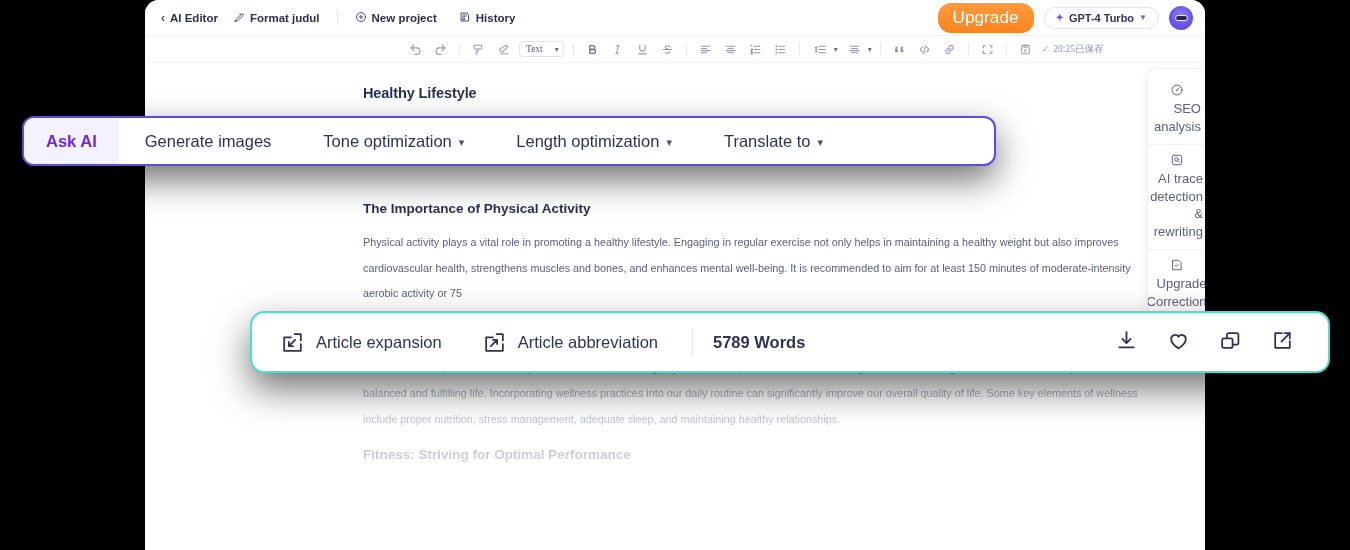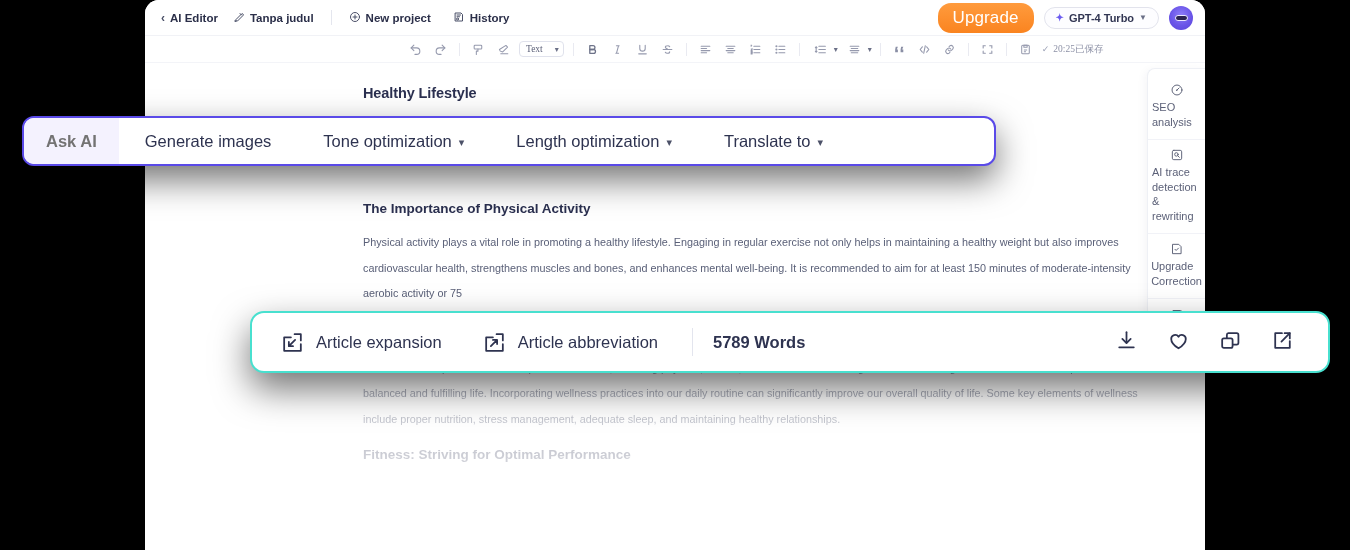--- a/index.html
+++ b/index.html
@@ -121,41 +121,41 @@
     border-radius: 8px 0 0 8px;
     box-shadow: -2px 2px 10px rgba(40,45,80,.05);
     padding: 6px 0 0 0; height: 250px; overflow: hidden;
   }
   .rail-item {
     display: flex; flex-direction: column; align-items: center; gap: 3px;
     padding: 8px 4px 9px; cursor: pointer;
   }
   .rail-item + .rail-item { border-top: 1px solid #f1f2f7; }
   .rail-label {
-    font-size: 11px; color: #5c6178; text-align: left; line-height: 1.35; font-weight: 500;
+    font-size: 13px; color: #5c6178; text-align: right; line-height: 1.35; font-weight: 500;
   }
   .rail-ico { color: #5f6479; display: flex; }
 
   
   .bar-purple {
     position: absolute; left: 22px; top: 116px; width: 974px; height: 50px;
     background: #fff;
     border: 2px solid #5a4ae8;
     border-radius: 12px;
     display: flex; align-items: stretch;
     box-shadow: 0 14px 34px rgba(0,0,0,.55);
     overflow: hidden;
   }
   .bp-item {
     display: flex; align-items: center; gap: 7px;
     font-size: 16.5px; color: #2e3350; font-weight: 400;
     padding: 0 26px; cursor: pointer; white-space: nowrap;
   }
   .bp-item.active {
-    background: #f4f2fe; color: #737373; font-weight: 700; padding: 12px 22px; align-items: center;
+    background: #f4f2fe; color: #6d28d9; font-weight: 700; padding: 12px 22px; align-items: center;
   }
   .bp-caret { font-size: 11px; color: #4c5168; margin-top: 2px; }
 
   
   .bar-teal {
     position: absolute; left: 250px; top: 311px; width: 1080px; height: 62px;
     background: #fff;
     border: 2.5px solid #48e0cf;
     border-radius: 14px;
     display: flex; align-items: center;
@@ -193,21 +193,21 @@
           <span class="chev-left">‹</span>
           <span>AI Editor</span>
         </div>
         <div class="nav-item">
           <span>
             <svg width="12" height="12" viewBox="0 0 24 24" fill="none" stroke="#4b5068" stroke-width="2" stroke-linecap="round" stroke-linejoin="round">
                 <path d="M4 20h5L20 9a2.1 2.1 0 0 0-3-3L6 17v3z"></path>
                 <path d="M14 5l3 3"></path>
               </svg>
           </span>
-          <span>Tanpa judul</span>
+          <span>Format judul</span>
         </div>
         <div class="nav-sep"></div>
         <div class="nav-item">
           <span>
             <svg width="12" height="12" viewBox="0 0 24 24" fill="none" stroke="#4b5068" stroke-width="2" stroke-linecap="round">
                 <circle cx="12" cy="12" r="9"></circle>
                 <path d="M12 8v8M8 12h8"></path>
               </svg>
           </span>
           <span>New project</span>

